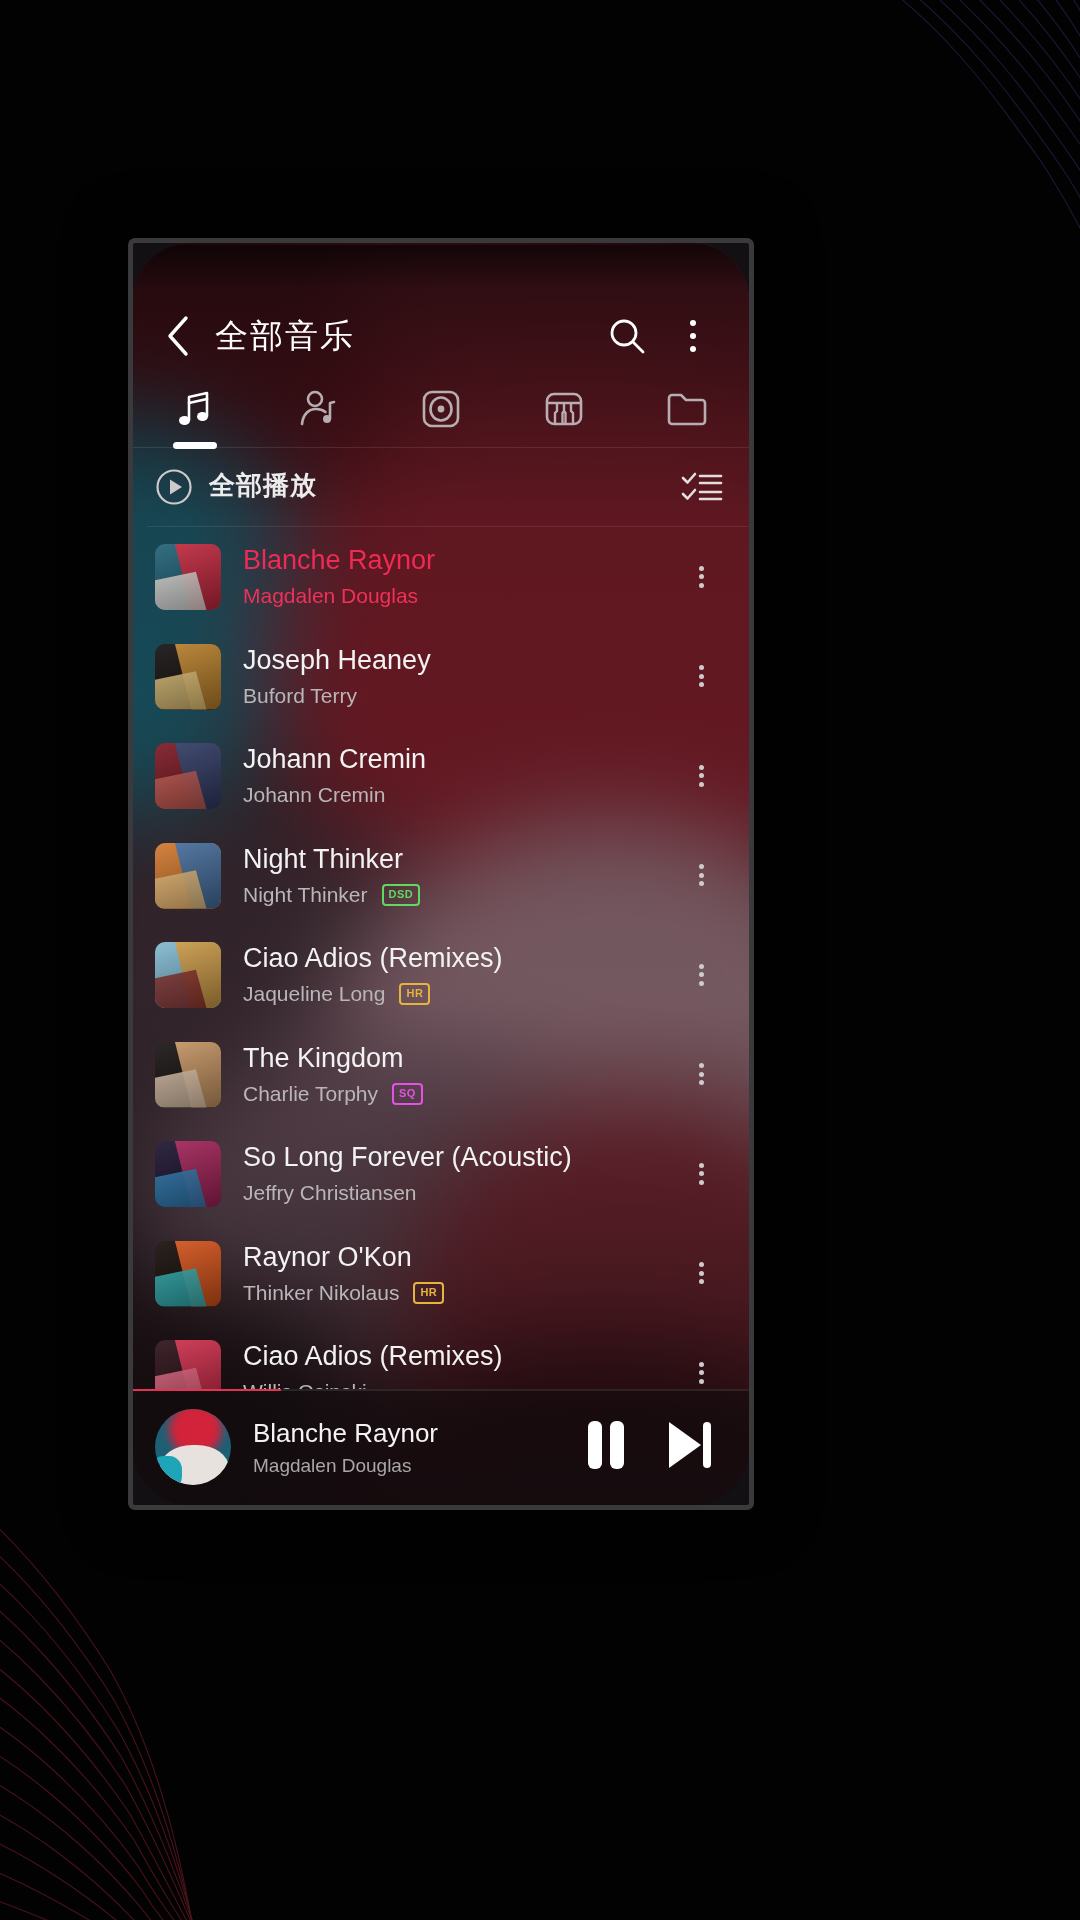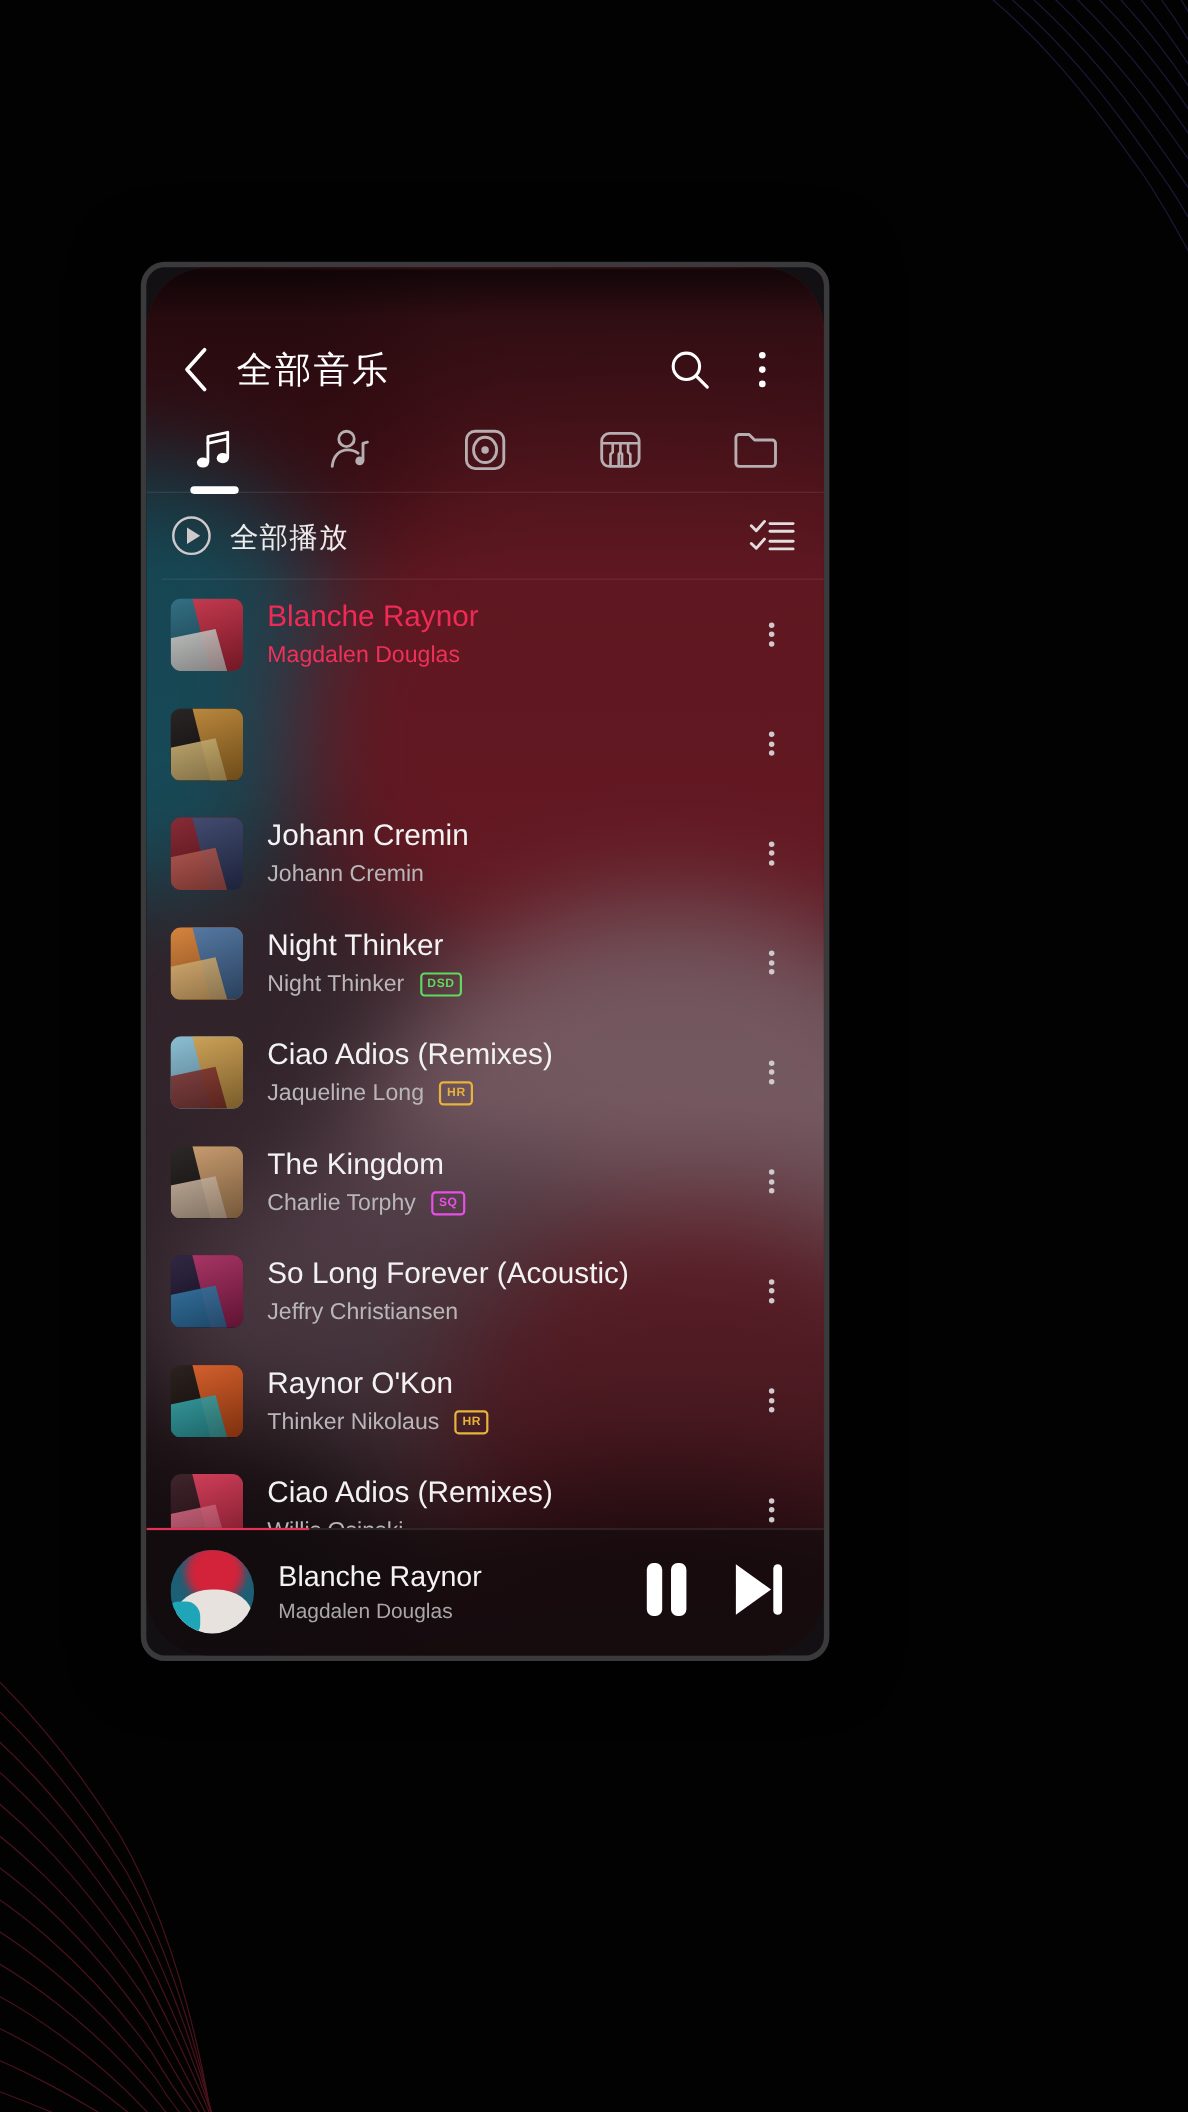--- a/index.html
+++ b/index.html
@@ -8,21 +8,21 @@
 
   
   #wallpaper { position:absolute; inset:0; background:#020203; overflow:hidden; }
   .topo { position:absolute; opacity:.85; }
   .topo-tr { top:-40px; right:-60px; }
   .topo-bl { bottom:-40px; left:-70px; }
 
   
   #phone {
     position:absolute; left:128px; top:238px; width:626px; height:1272px;
-    border-radius:22px; background:#121013;
+    border-radius:7px; background:#121013;
     border:5px solid #3a3a3c;
     box-shadow:0 0 60px rgba(0,0,0,.9);
     overflow:hidden;
   }
   #screen { position:absolute; inset:0; border-radius:57px; overflow:hidden; background:#161114; }
 
   
   .bg-art { position:absolute; inset:-60px; filter:blur(48px) saturate(1.1); opacity:1; }
   .blob { position:absolute; border-radius:50%; }
   .scrim { position:absolute; inset:0; background:
@@ -41,21 +41,21 @@
   
   #tabs { position:absolute; top:128px; left:0; right:0; height:76px; display:flex; align-items:center; z-index:6; }
   .tab { flex:1; display:flex; flex-direction:column; align-items:center; justify-content:center; height:76px; position:relative; }
   .tab svg { display:block; }
   .tab .ul { position:absolute; bottom:-2px; width:44px; height:7px; border-radius:4px; background:#fff; display:none; }
   .tab.active .ul { display:block; }
   .tabs-sep { position:absolute; left:0; right:0; top:204px; height:1px; background:rgba(255,255,255,.10); z-index:6; }
 
   
   #playall { position:absolute; top:205px; left:0; right:0; height:78px; display:flex; align-items:center; z-index:5; }
-  .pa-left { display:flex; align-items:flex-end; margin-left:22px; }
+  .pa-left { display:flex; align-items:flex-start; margin-left:22px;font-weight:bold; }
   .pa-label { color:#ececec; font-size:26px; margin-left:16px; letter-spacing:1px; }
   .pa-right { margin-left:auto; margin-right:26px; display:flex; align-items:center; }
   .pa-sep { position:absolute; left:14px; right:0; top:283px; height:1px; background:rgba(255,255,255,.09); z-index:5; }
 
   
   #list { position:absolute; top:284px; left:0; right:0; bottom:116px; z-index:4; overflow:hidden; }
   .row { height:99.5px; display:flex; align-items:center; position:relative; }
   .thumb { width:66px; height:66px; border-radius:10px; margin-left:22px; overflow:hidden; position:absolute; left:0; top:17px; flex:none; }
   .thumb .ph { position:absolute; inset:0; }
   .meta { margin-left:110px; margin-right:72px; min-width:0; }
@@ -272,20 +272,26 @@
             </div>
           </div>
         </div>
         <div class="row">
           <div class="thumb">
             <div class="ph" style="background:#120d0c"></div>
             <div class="ph" style="background:#c98a2e;clip-path:polygon(30% 0,100% 0,100% 100%,55% 100%);opacity:.92"></div>
             <div class="ph" style="background:#e8c77a;clip-path:polygon(0 55%,62% 42%,78% 100%,0 100%);opacity:.9"></div>
             <div class="ph" style="background:linear-gradient(160deg,rgba(255,255,255,.10),rgba(0,0,0,.42))"></div>
           </div>
+          <div class="meta">
+            <div class="t1">Joseph Heaney</div>
+            <div class="t2">
+              <span>Buford Terry</span>
+            </div>
+          </div>
           <div class="more">
             <div>
               <div class="dot"></div>
               <div class="dot"></div>
               <div class="dot"></div>
             </div>
           </div>
         </div>
         <div class="row">
           <div class="thumb">

